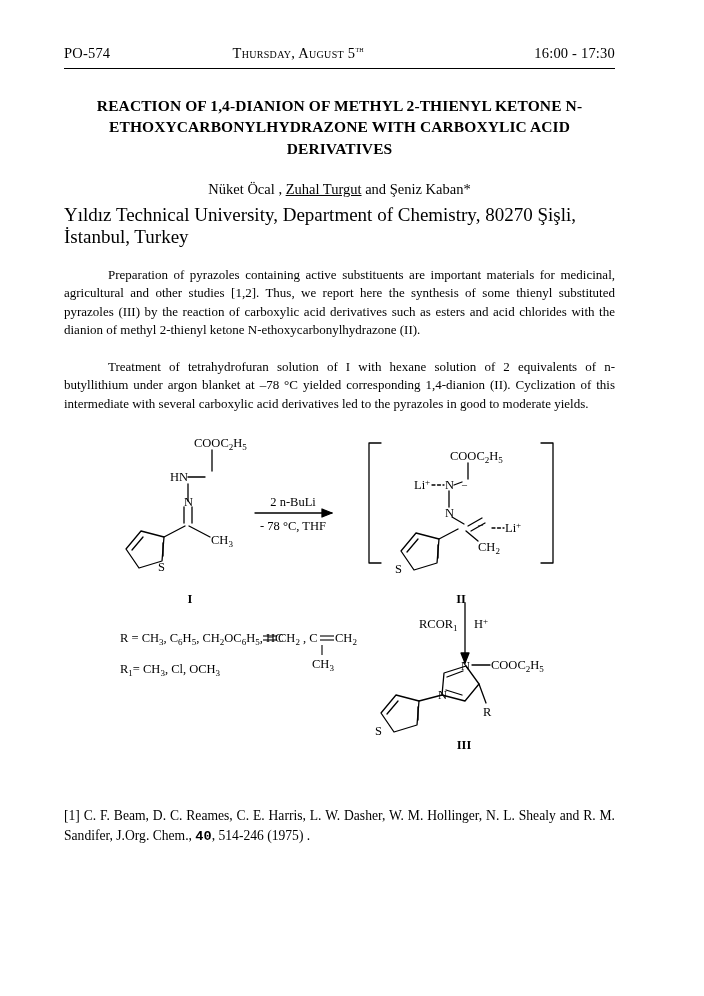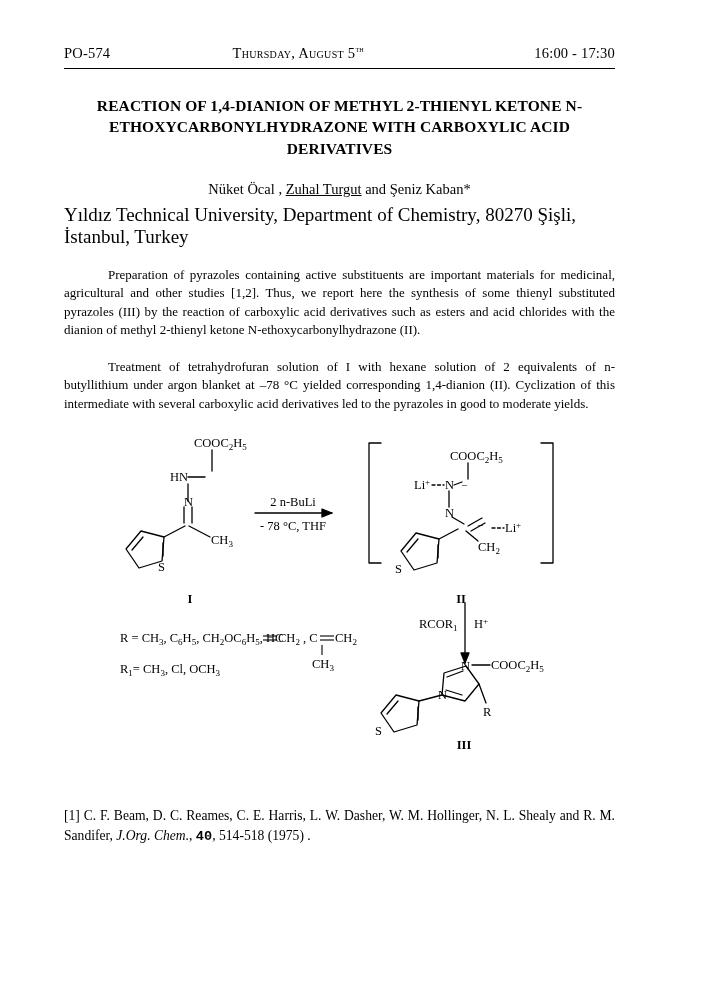--- a/index.html
+++ b/index.html
@@ -90,21 +90,21 @@
   
   .refs {
     position: absolute;
     left: 64px;
     right: 64px;
     top: 806px;
     font-size: 13.6px;
     line-height: 1.44;
     text-align: justify;
   }
-  .refs .it { font-style: italic; }
+  .refs .it { }
   .refs .bd { font-weight: bold; font-family: Liberation Mono, monospace; }
   .ref-line { margin: 0 0 1px 0; }
 </style>
 </head>
 <body>
 
 <div class="page">
 
   <div class="header">
     <div class="header-code">PO-574</div>
@@ -244,16 +244,16 @@
         <text x="248" y="241" font-size="12.5"><tspan>CH</tspan><tspan baseline-shift="-3" font-size="9">3</tspan></text>
 
         <text x="56" y="246" font-size="12.5">
           <tspan>R</tspan><tspan baseline-shift="-3" font-size="9">1</tspan><tspan>= CH</tspan><tspan baseline-shift="-3" font-size="9">3</tspan><tspan>, Cl, OCH</tspan><tspan baseline-shift="-3" font-size="9">3</tspan>
         </text>
       </g>
     </svg>
   </div>
 
   <div class="refs">
-    <p class="ref-line"><span>[1] C. F. Beam, D. C. Reames, C. E. Harris, L. W. Dasher, W. M. Hollinger, N. L. Shealy and R. M. Sandifer, </span><span class="it">J.Org. Chem.</span><span>, </span><span class="bd">40</span><span>, 514-518 (1975) .</span></p>
+    <p class="ref-line"><span>[1] C. F. Beam, D. C. Reames, C. E. Harris, L. W. Dasher, W. M. Hollinger, N. L. Shealy and R. M. Sandifer, </span><span class="it">J.Org. Chem.</span><span>, </span><span class="bd">40</span><span>, 514-246 (1975) .</span></p>
   </div>
 
 </div>
 
 </body></html>

